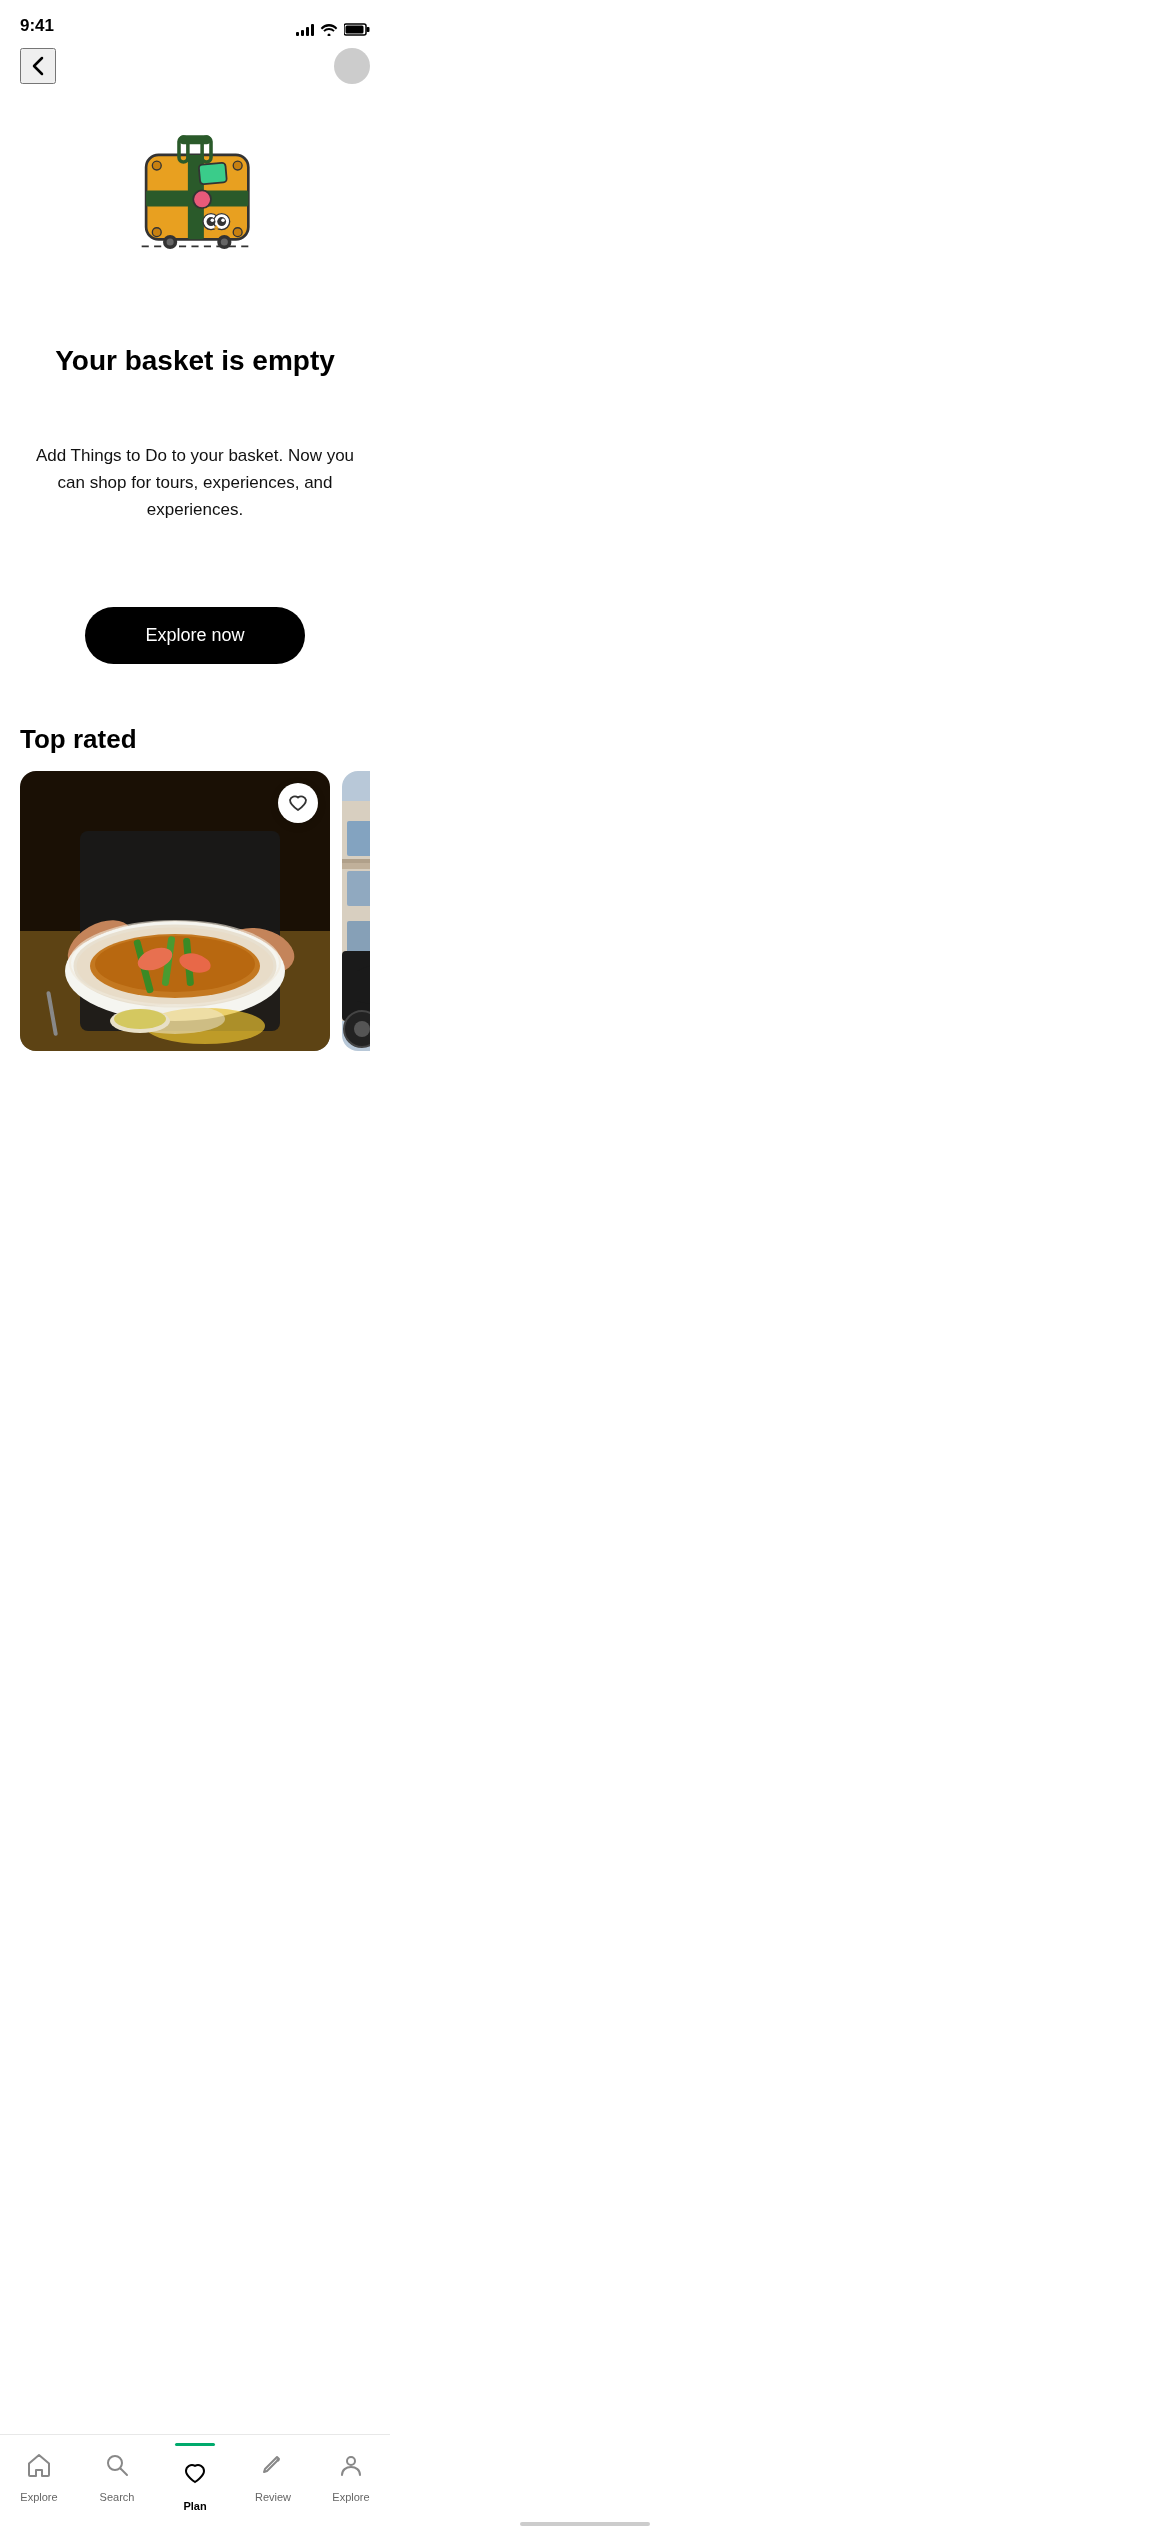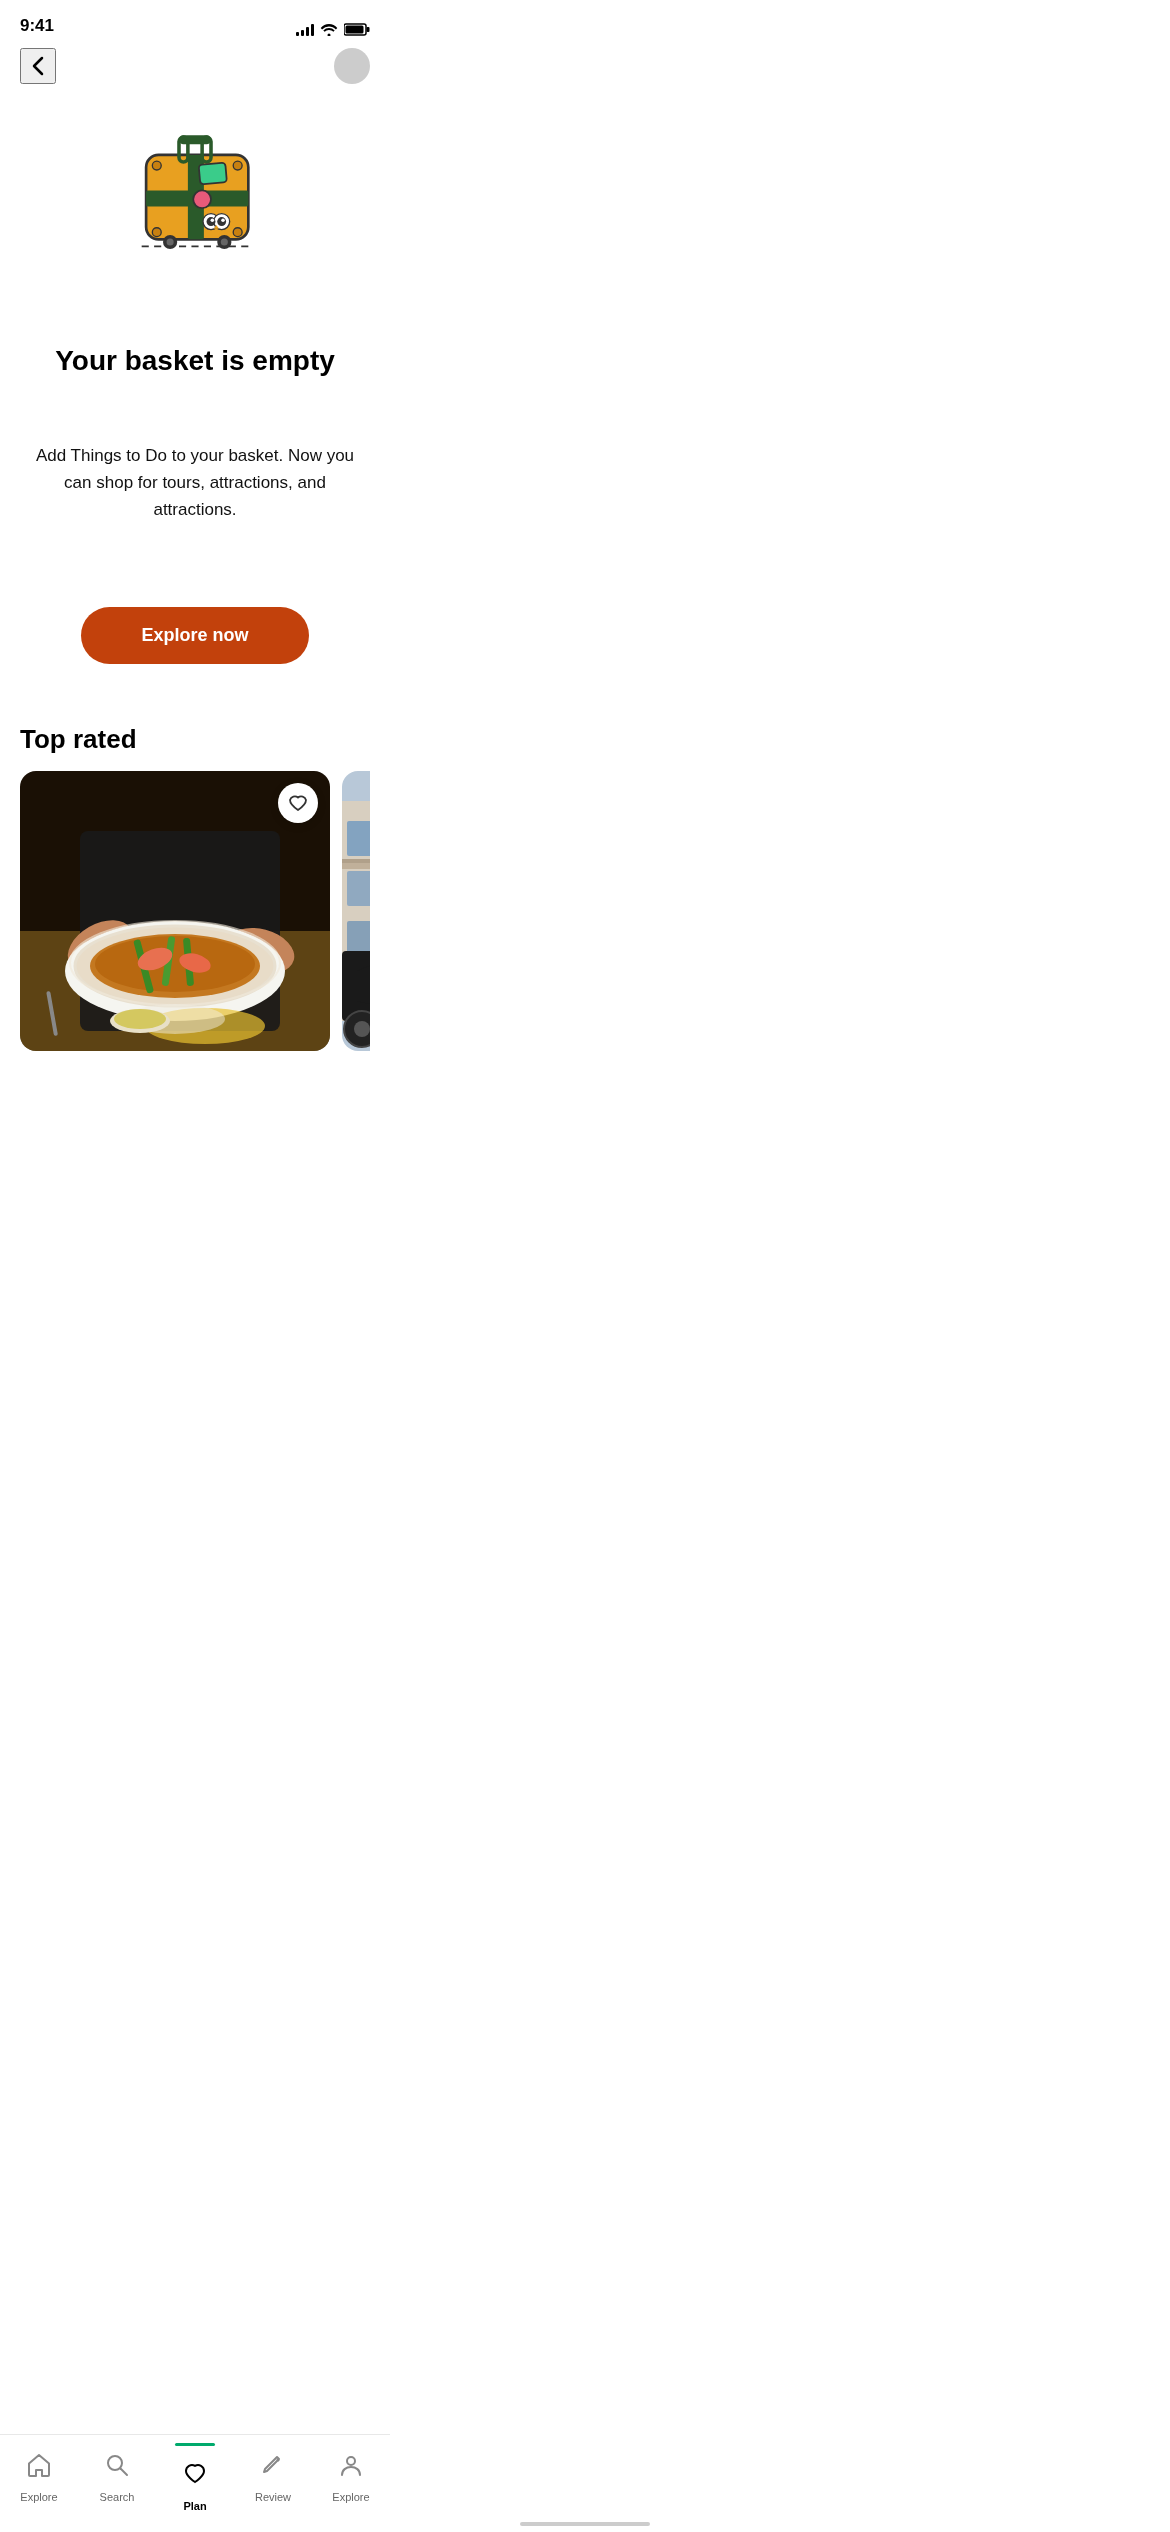--- a/index.html
+++ b/index.html
@@ -111,27 +111,27 @@
     .subtext {
       font-size: 17px;
       color: #111;
       text-align: center;
       line-height: 1.6;
       margin-bottom: 40px;
     }
 
     
     .explore-btn {
-      background: #c2410c;
+      background: #000000;
       color: #fff;
       border: none;
       border-radius: 50px;
       padding: 18px 60px;
       font-size: 18px;
-      font-weight: 700;
+      font-weight: 400;
       cursor: pointer;
       margin-bottom: 60px;
     }
 
     
     .top-rated-section {
       width: 100%;
       padding: 0 20px;
     }
 
@@ -328,21 +328,21 @@
 
       <circle cx="57" cy="67" r="5" fill="#c88010" stroke="#333" stroke-width="1.5"></circle>
       <circle cx="148" cy="67" r="5" fill="#c88010" stroke="#333" stroke-width="1.5"></circle>
       <circle cx="57" cy="142" r="5" fill="#c88010" stroke="#333" stroke-width="1.5"></circle>
       <circle cx="148" cy="142" r="5" fill="#c88010" stroke="#333" stroke-width="1.5"></circle>
     </svg>
   </div>
 
   <h1 class="headline">Your basket is empty</h1>
 
-  <p class="subtext">Add Things to Do to your basket. Now you can shop for tours, attractions, and attractions.</p>
+  <p class="subtext">Add Things to Do to your basket. Now you can shop for tours, experiences, and experiences.</p>
 
   <button class="explore-btn">Explore now</button>
 
 </div>
 
 <div class="top-rated-section">
   <h2 class="top-rated-title">Top rated</h2>
 
   <div class="cards-row">
 

